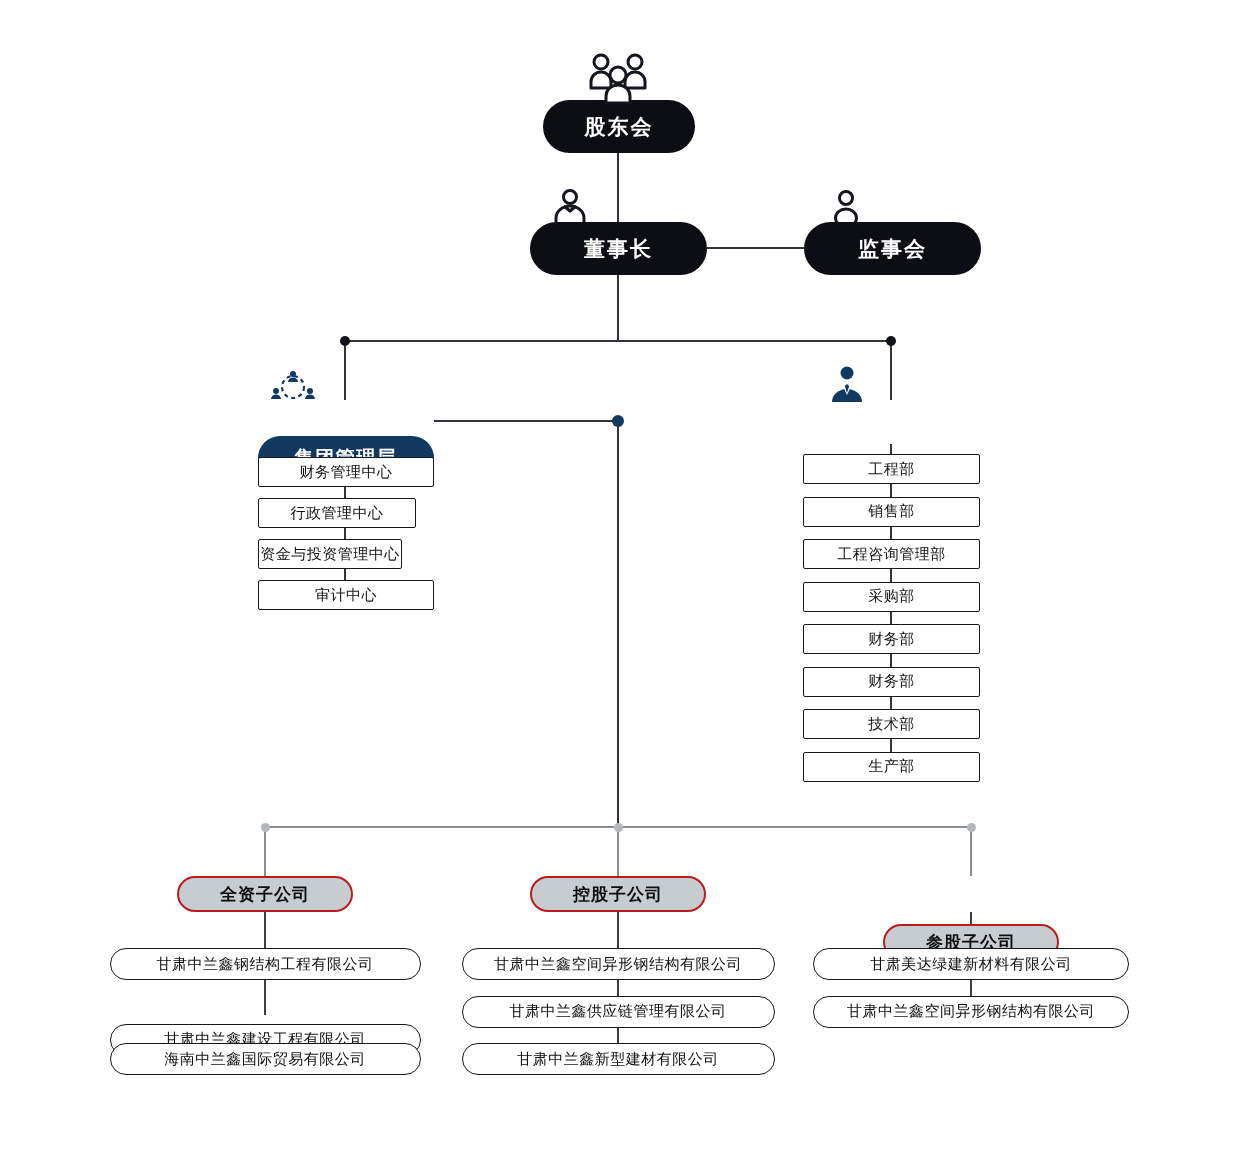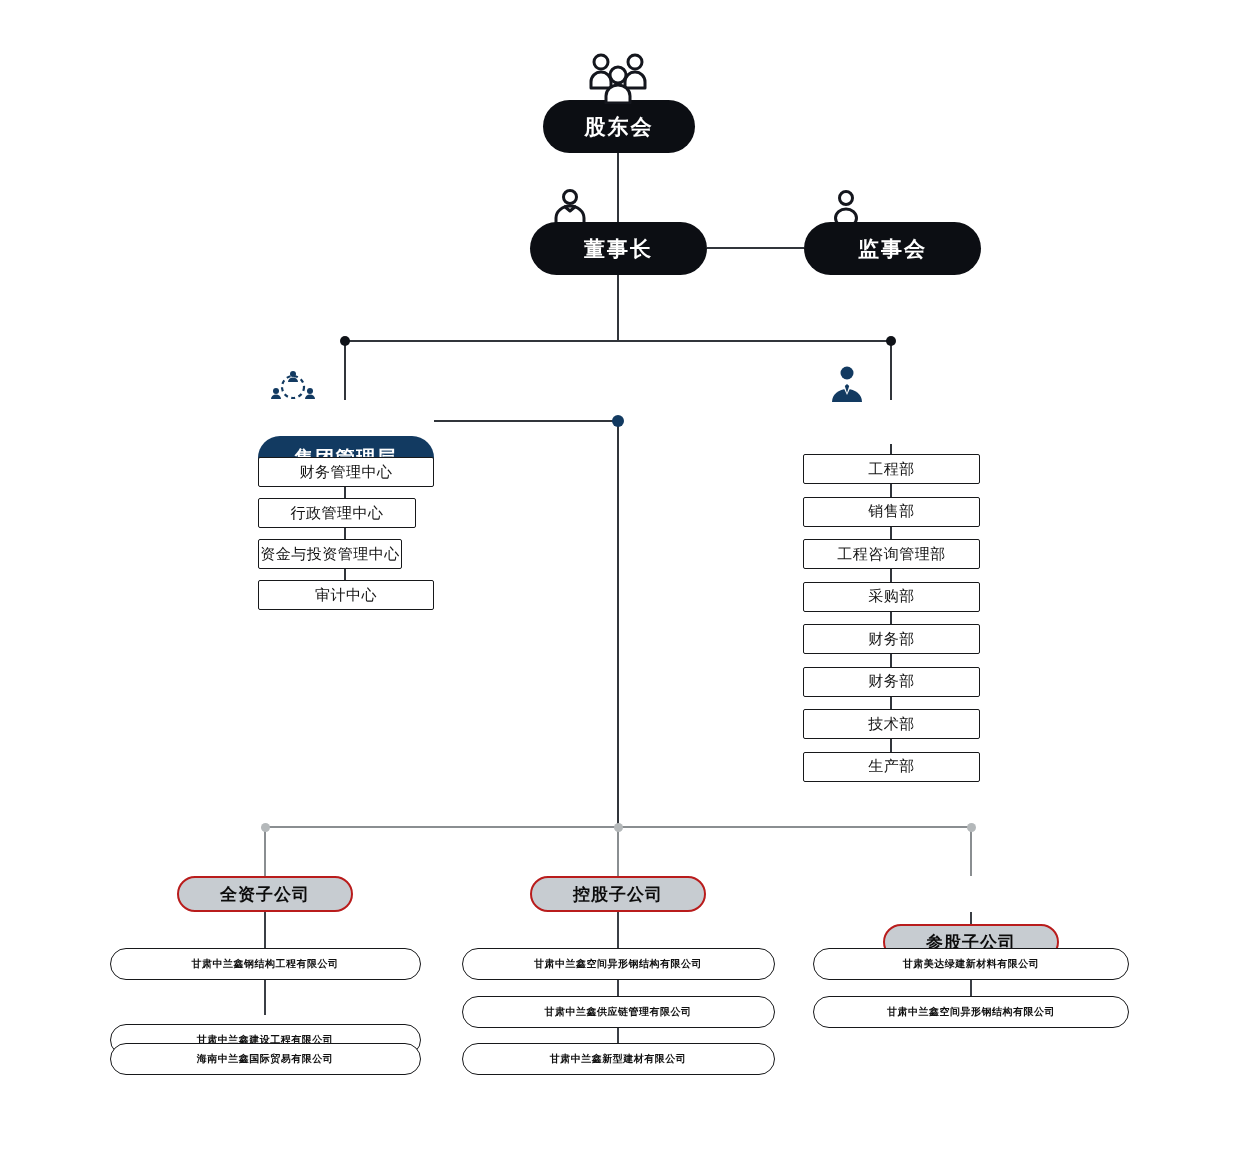--- a/index.html
+++ b/index.html
@@ -32,21 +32,21 @@
     font-size:17px;font-weight:bold;letter-spacing:1px;
   }
   .box{
     position:absolute;background:#ffffff;border:1.5px solid #17181a;border-radius:2px;
     display:flex;align-items:center;justify-content:center;z-index:3;box-sizing:border-box;
     font-size:15px;font-weight:500;color:#141414;letter-spacing:0.5px;white-space:nowrap;
   }
   .copill{
     position:absolute;background:#ffffff;border:1.5px solid #17181a;border-radius:16px;
     display:flex;align-items:center;justify-content:center;z-index:3;box-sizing:border-box;
-    font-size:10px;font-weight:bold;color:#101010;letter-spacing:0.5px;white-space:nowrap;
+    font-size:15px;font-weight:normal;color:#101010;letter-spacing:0.5px;white-space:nowrap;
   }
   .icon{position:absolute;}
   .icon.front{z-index:4;}
   .icon.back{z-index:2;}
 </style>
 </head>
 <body>
 
 <div class="canvas">
 

